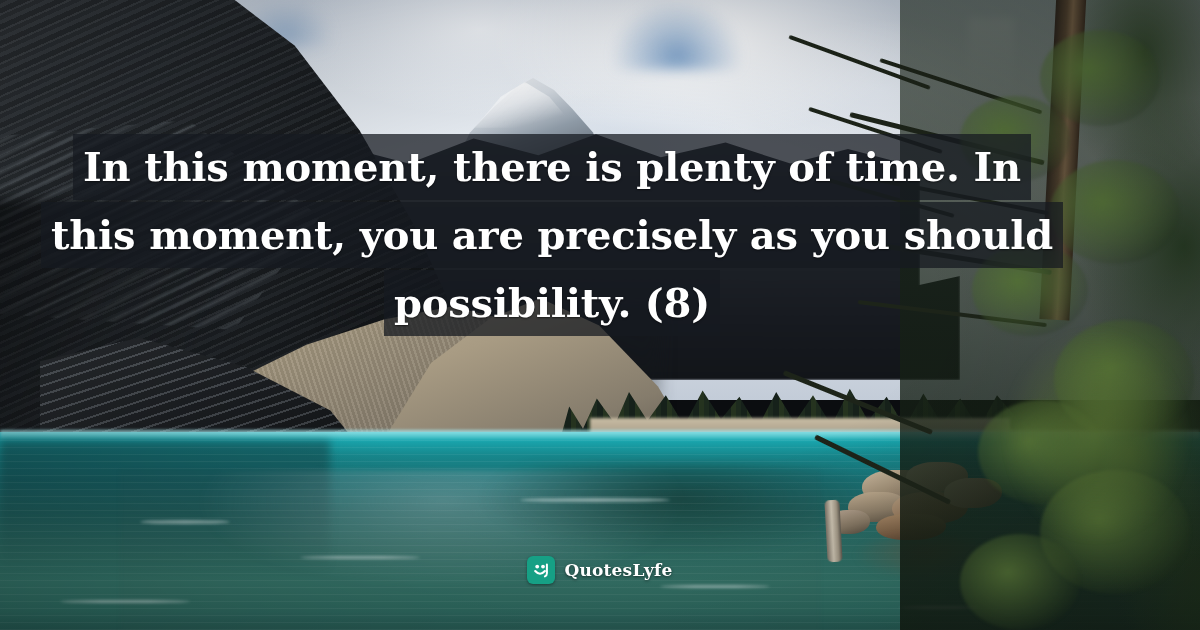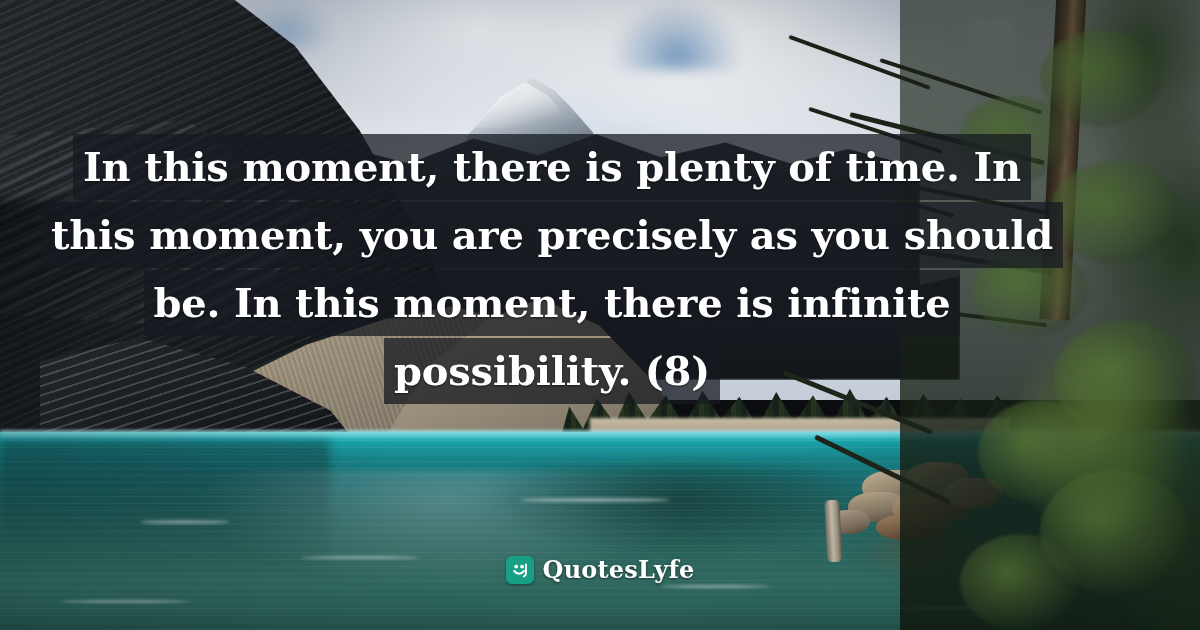--- a/index.html
+++ b/index.html
@@ -282,21 +282,21 @@
     width:28px; height:28px; border-radius:6px;
     background:#16a085;
     position:relative; flex:0 0 auto;
     box-shadow:0 1px 3px rgba(0,0,0,.4);
   }
   .wm-mark svg { position:absolute; left:0; top:0; }
   .wm-text {
     color:#ffffff;
     font-family:"DejaVu Serif", serif;
     font-weight:bold;
-    font-size:24px;
+    font-size:17px;
     line-height:28px;
     letter-spacing:.2px;
     text-shadow:0 1px 3px rgba(0,0,0,.55);
   }
 </style>
 </head>
 <body>
 
 <div class="stage">
 
@@ -373,21 +373,20 @@
     <div class="needle-clump" style="right:10px;  top:470px; width:150px; height:124px;"></div>
     <div class="needle-clump" style="right:120px; top:534px; width:120px; height:96px;"></div>
     <div class="tree-lit"></div>
 
     <div class="grade"></div>
   </div>
 
   <div class="quote-block">
     <span class="quote-line">In this moment, there is plenty of time. In</span>
     <span class="quote-line">this moment, you are precisely as you should</span>
-    <span class="quote-line">be. In this moment, there is infinite</span>
     <span class="quote-line">possibility. (8)</span>
   </div>
 
   <div class="watermark">
     <span class="wm-mark">
       <svg width="28" height="28" viewBox="0 0 28 28" aria-hidden="true">
         <circle cx="10.2" cy="10.6" r="1.9" fill="#ffffff"></circle>
         <circle cx="16.0" cy="10.6" r="1.9" fill="#ffffff"></circle>
         <path d="M8.2 15.0 Q13.0 20.4 17.9 15.0" stroke="#ffffff" stroke-width="2.1" fill="none" stroke-linecap="round"></path>
         <path d="M19.9 8.4 L19.9 17.2 Q19.9 19.6 17.9 20.4" stroke="#ffffff" stroke-width="2.0" fill="none" stroke-linecap="round"></path>

